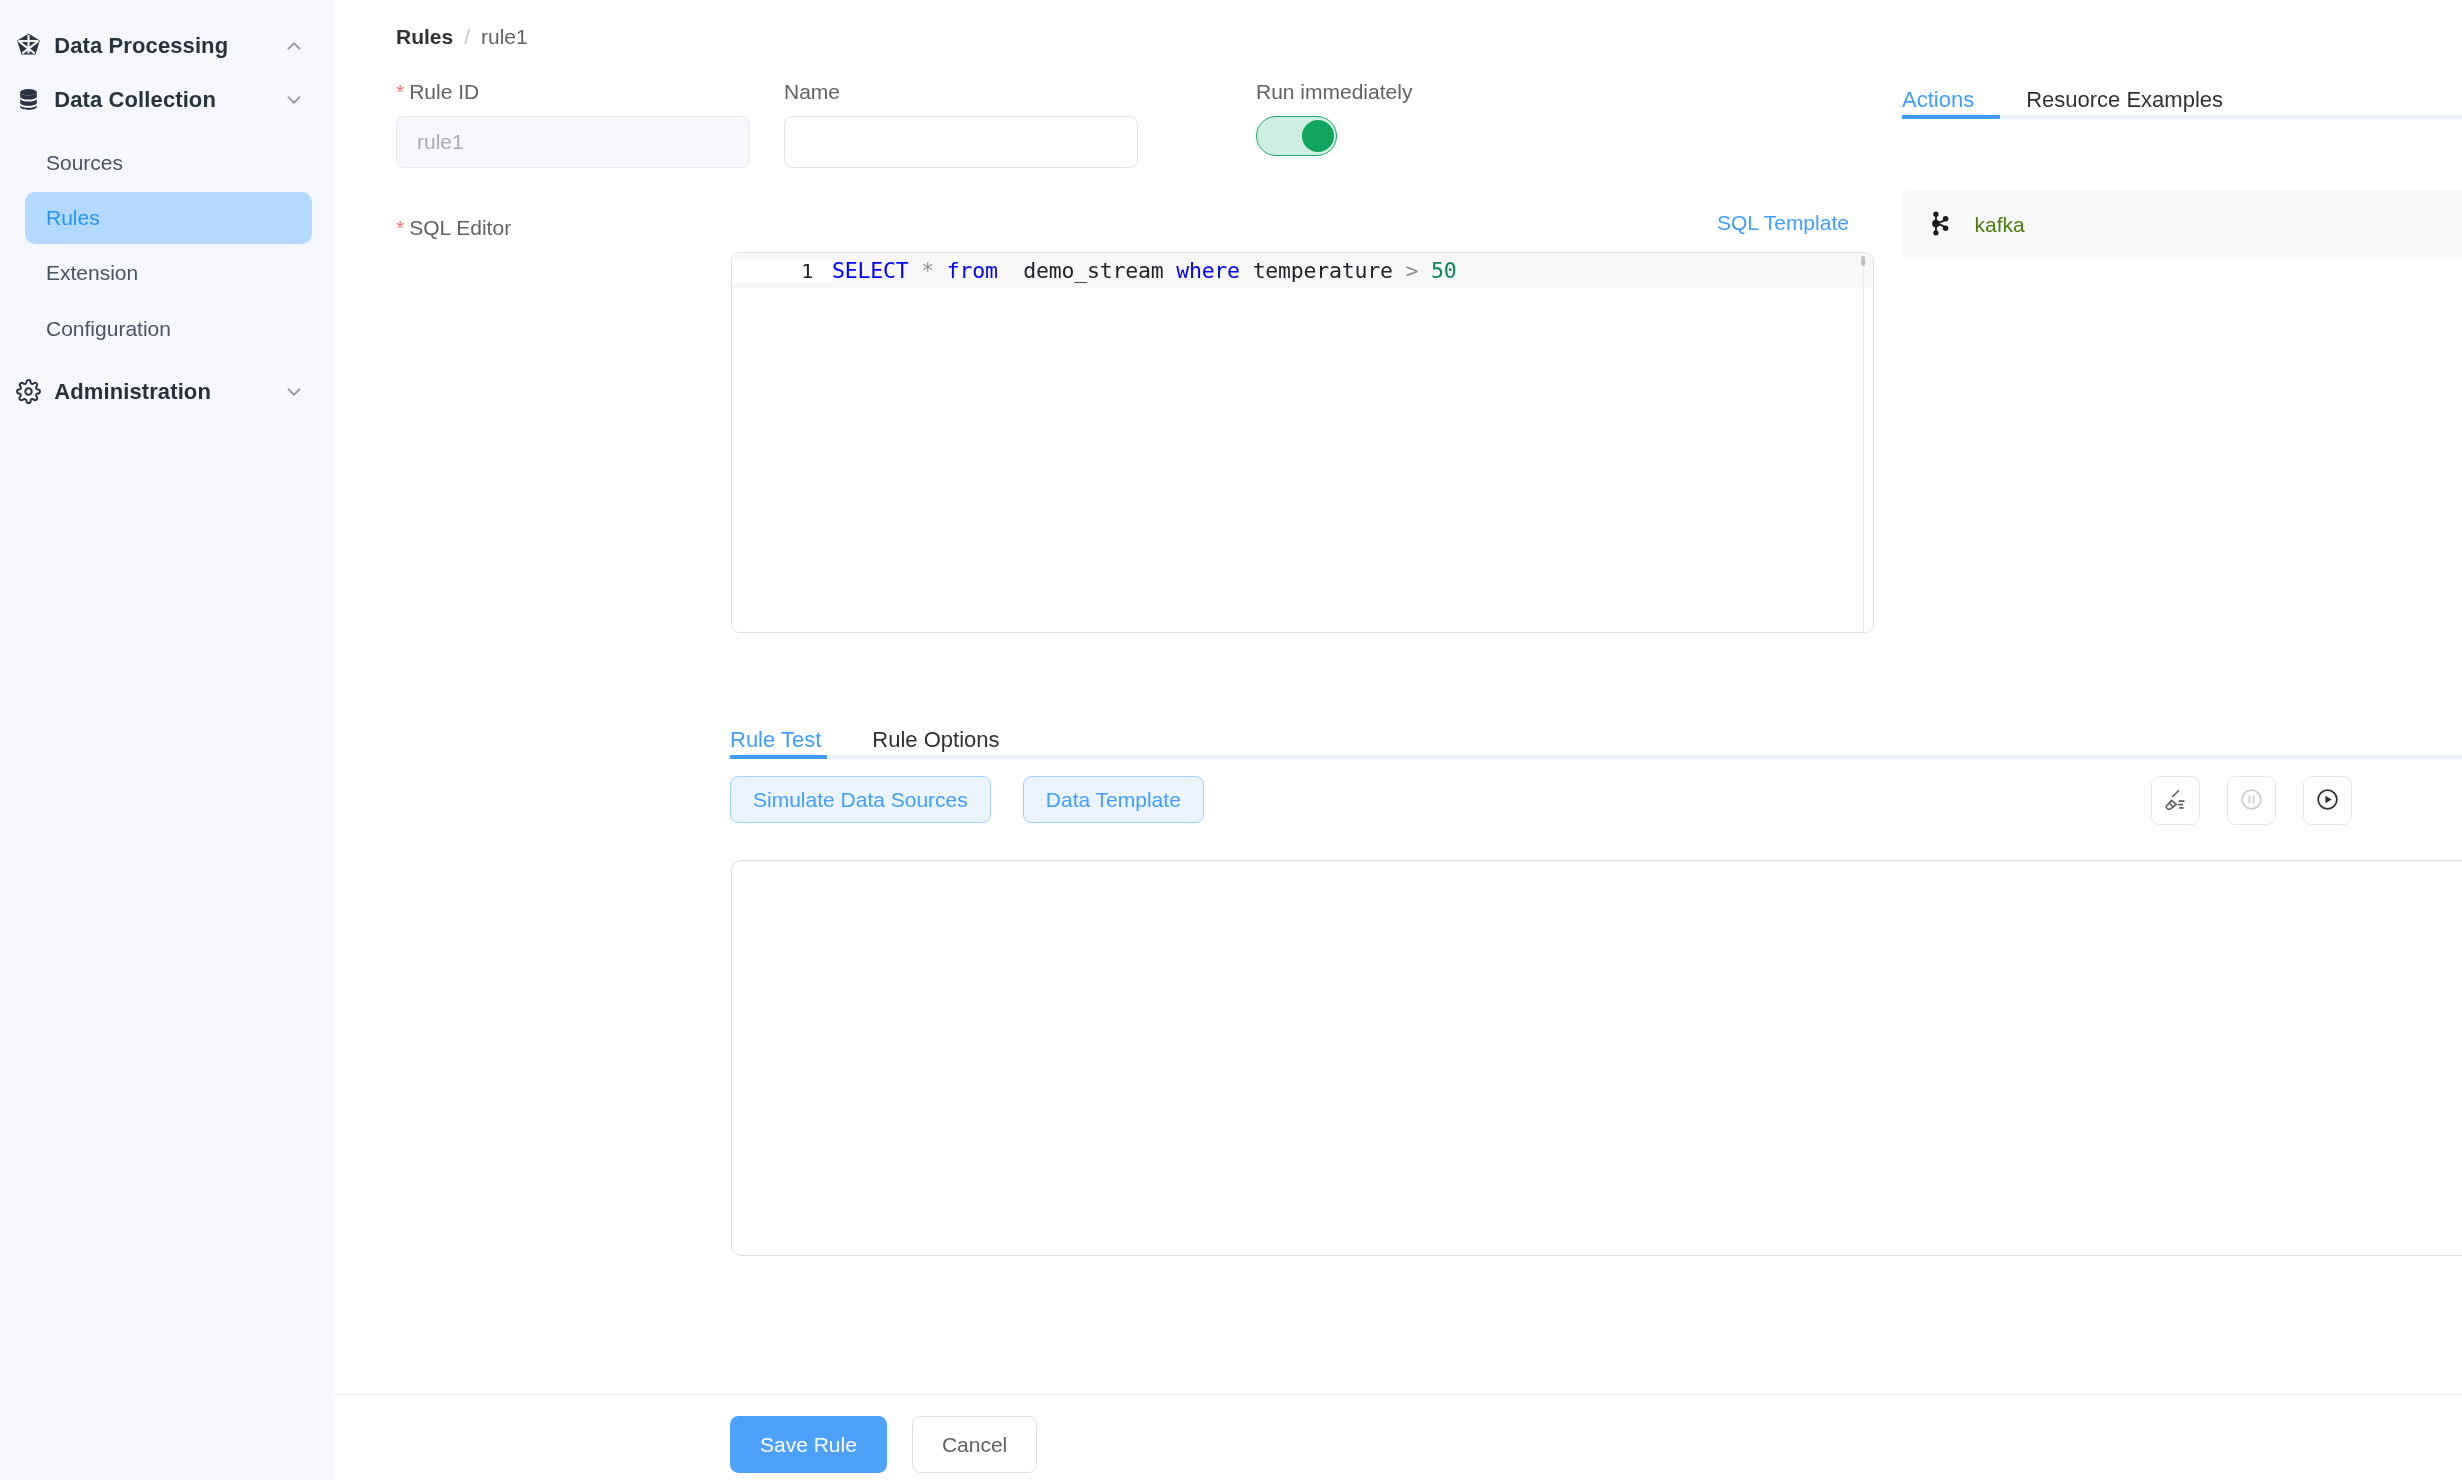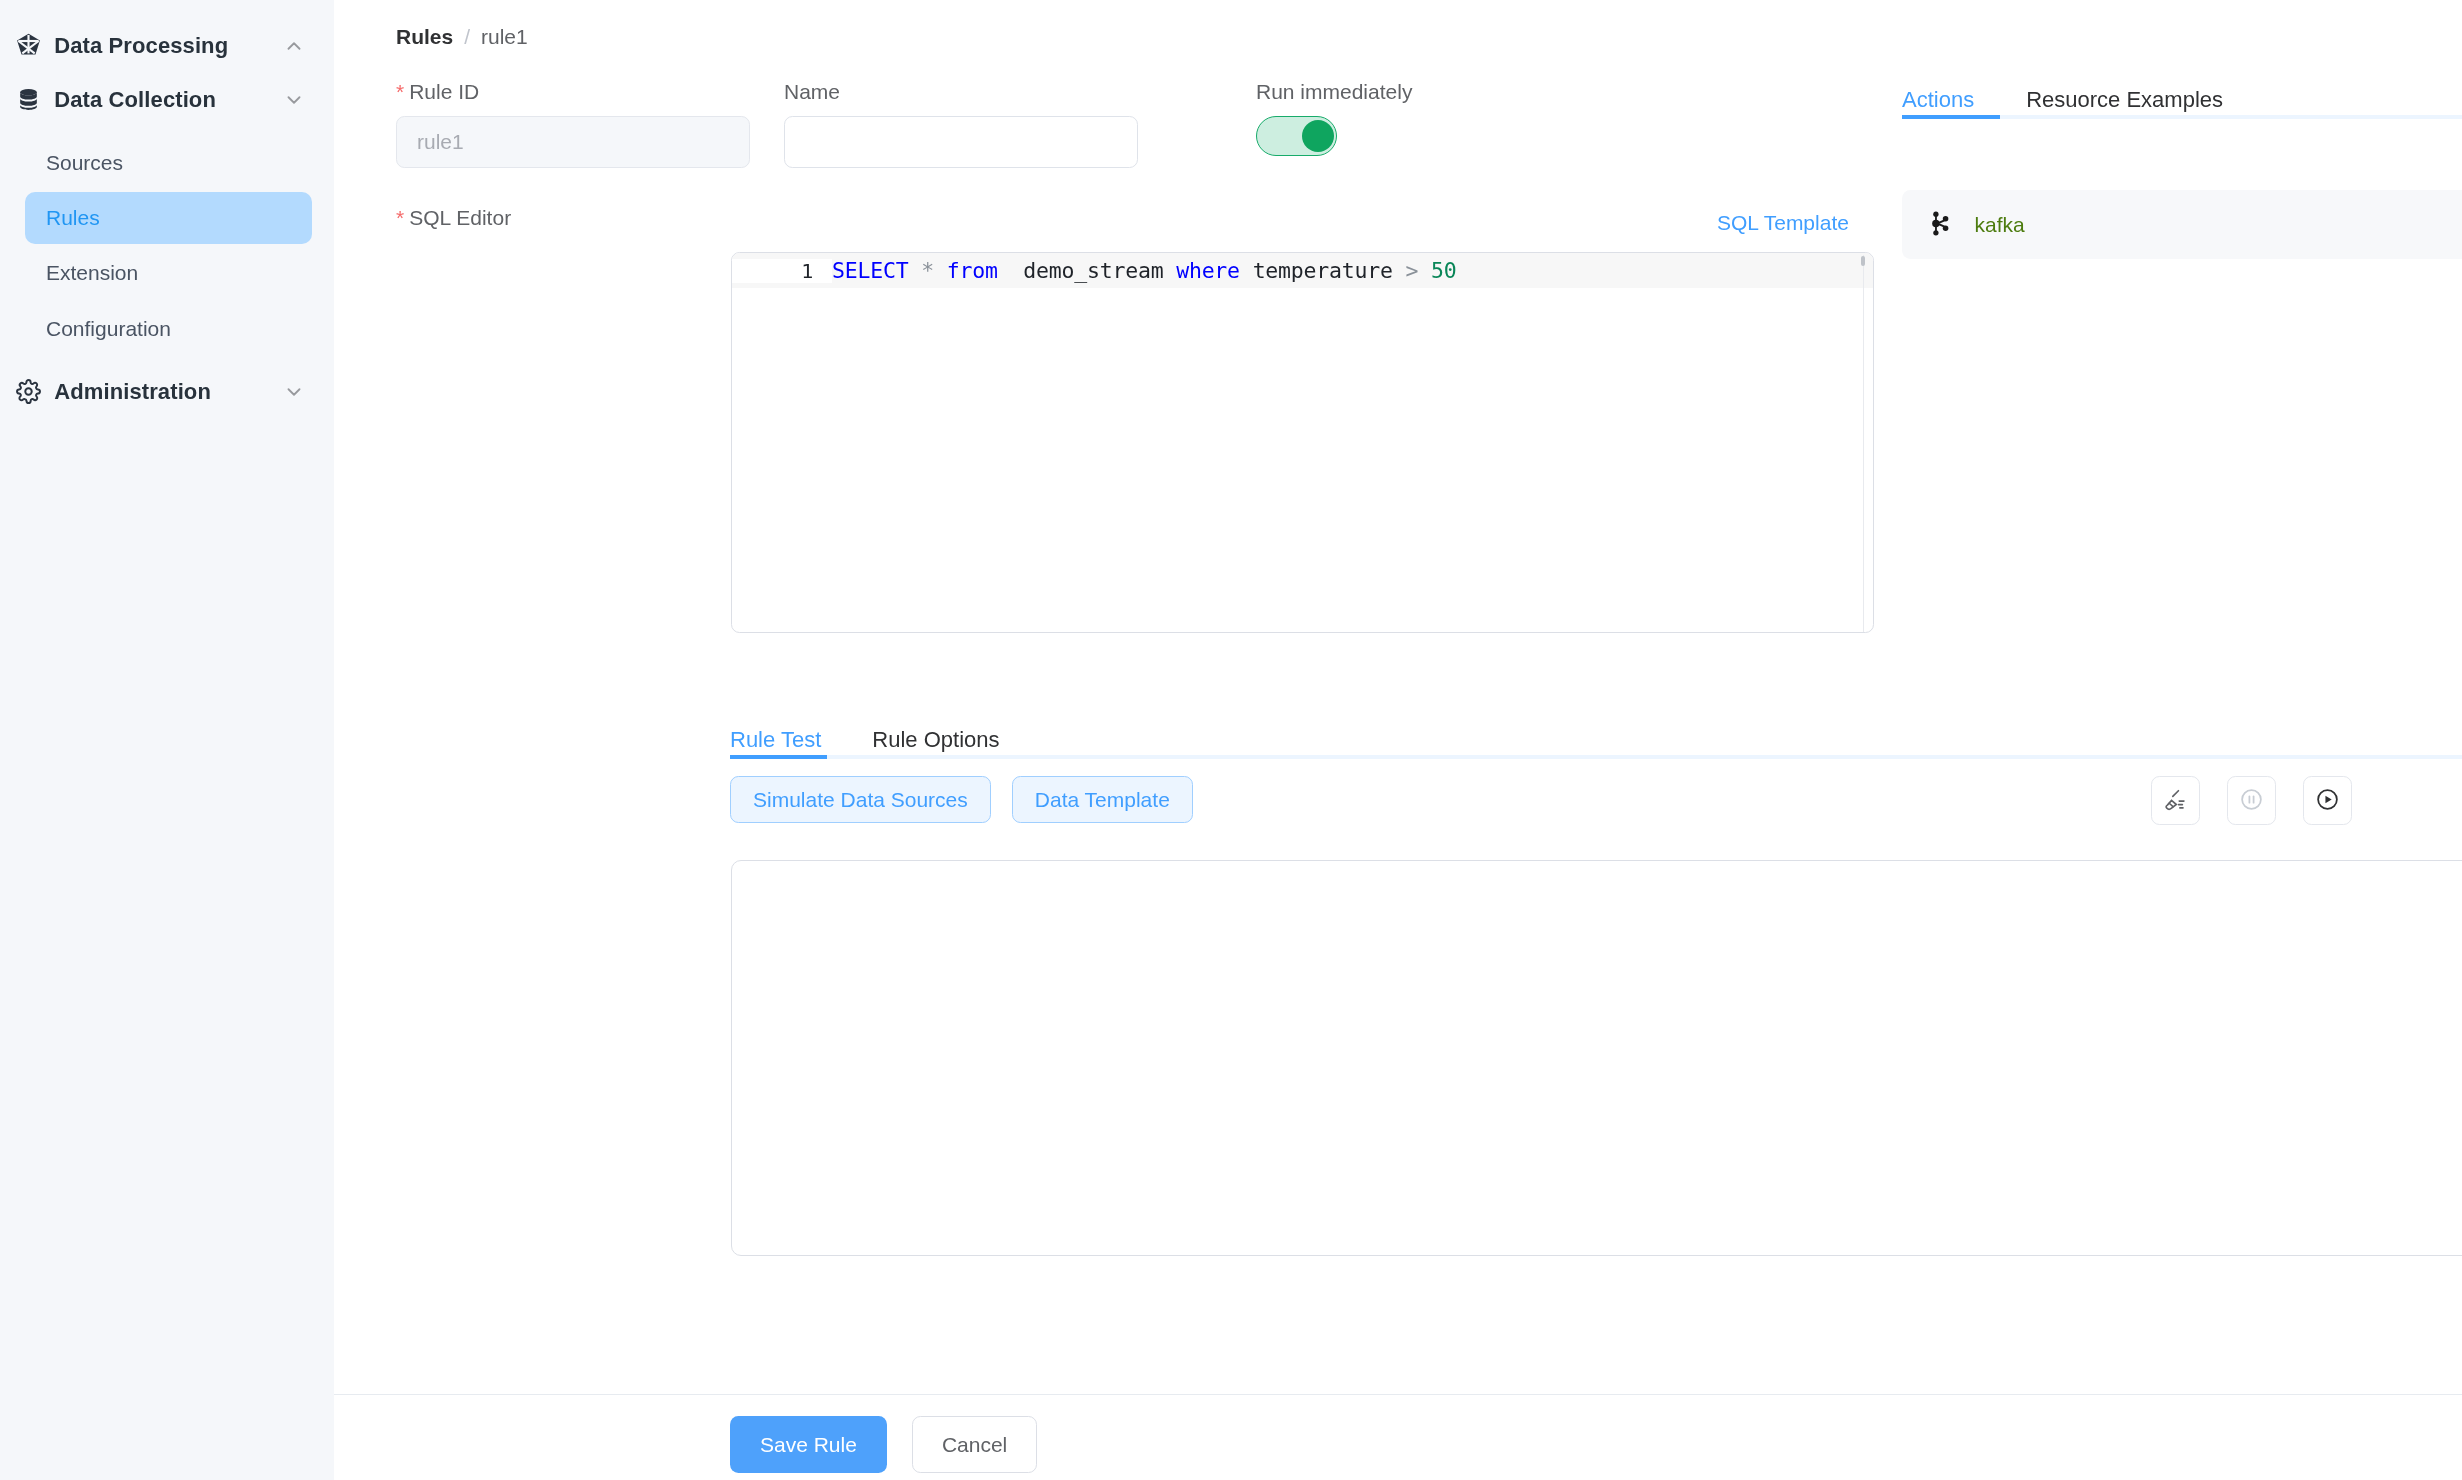--- a/index.html
+++ b/index.html
@@ -136,21 +136,21 @@
     position: absolute;
     right: 2.5px; top: 2.5px;
     width: 32px; height: 32px;
     border-radius: 50%;
     background: #0fa55f;
   }
 
   
   .sql-head {
     position: absolute;
-    left: 62px; top: 206px;
+    left: 62px; top: 216px;
     font-size: 21px;
     color: #606266;
   }
   .sql-examples {
     position: absolute;
     left: 1383px; top: 211px;
     font-size: 21px;
     color: #409eff;
     cursor: pointer;
   }
@@ -258,21 +258,21 @@
   .ltabs {
     position: absolute;
     left: 396px; top: 707px;
     width: 1956px;
   }
   .ltabs .tabs { gap: 51px; }
   .test-btns {
     position: absolute;
     left: 396px; top: 776px;
     display: flex;
-    gap: 21px;
+    gap: 32px;
   }
   .ghost-btn {
     height: 47px;
     padding: 0 22px;
     border: 0.8px solid #a0cfff;
     background: #ecf5ff;
     color: #409eff;
     border-radius: 8.4px;
     font-size: 21px;
     font-family: "Liberation Sans", sans-serif;

